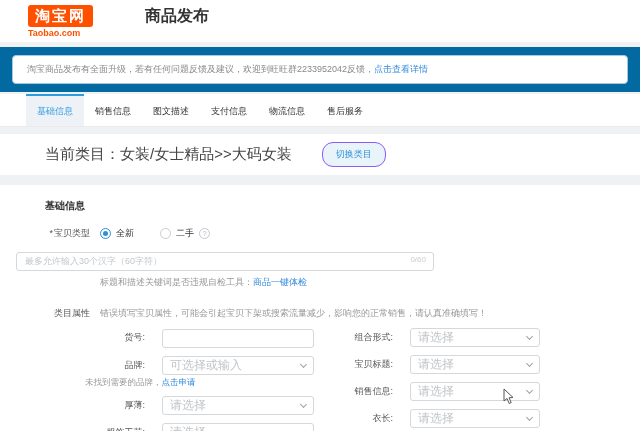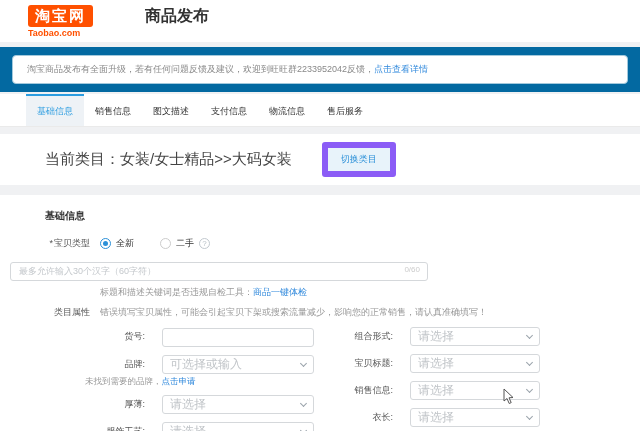--- a/index.html
+++ b/index.html
@@ -24,46 +24,46 @@
   .link { color: #3089dc; text-decoration: none; cursor: pointer; }
   
   .tabs-wrap { background: #fff; margin-top: 2px; border-bottom: 1px solid #eaeaea;
                padding-left: 26px; display: flex; }
   .tab { font-size: 9px; color: #333; padding: 9px 11px 8px 11px; border-top: 2px solid transparent; cursor: pointer; }
   .tab.active { background: #eef2f6; color: #2b9ce0; border-top-color: #2b9ce0; }
   
   .catbar { background: #fff; margin-top: 7px; padding: 8px 12px 8px 45px; display: flex; align-items: center; }
   .catbar-label { font-size: 15px; color: #444; }
   .switch-btn { margin-left: 30px; font-size: 9px; color: #2b90d8; background: #e8f3fa;
-                border: 6px solid #8b5cf6; border-radius: 3px; padding: 5px 13px; cursor: pointer; }
+                border: 1px solid #8b5cf6; border-radius: 11px; padding: 5px 13px; cursor: pointer; }
   
   .main { background: #fff; margin-top: 10px; padding-top: 14px; min-height: 290px; }
   .section-title { margin-left: 45px; font-size: 10px; font-weight: bold; color: #333; }
   .frow { display: flex; align-items: center; }
   .flabel { width: 90px; text-align: right; font-size: 9px; color: #555; flex-shrink: 0; }
   .req { margin-right: 1px; color: #555; }
   .row-type { margin-top: 14px; }
   .radio-group { display: flex; align-items: center; margin-left: 10px; }
   .radio { width: 11px; height: 11px; border-radius: 50%; border: 1px solid #2b90d8;
            position: relative; flex-shrink: 0; cursor: pointer; background: #fff; }
   .radio.on::after { content: ""; position: absolute; inset: 2px; background: #2b90d8; border-radius: 50%; }
   .radio.off { border-color: #ccc; }
   .radio-label { font-size: 9px; color: #333; margin-left: 5px; }
   .opt-gap { width: 26px; }
   .q-icon { width: 11px; height: 11px; border-radius: 50%; border: 1px solid #c2c9cf; color: #b8c0c7;
             font-size: 8px; line-height: 9px; text-align: center; margin-left: 5px; cursor: pointer; }
   .row-title { margin-top: 10px; }
-  .title-field { position: relative; margin-left: 10px; width: 418px; }
+  .title-field { position: relative; margin-left: 16px; width: 418px; }
   input.txt { width: 100%; height: 19px; border: 1px solid #d5d8db; border-radius: 3px;
               font-size: 9px; padding: 0 36px 0 8px; color: #333; outline: none;
               font-family: "Liberation Sans", "DejaVu Sans", sans-serif; }
   input.txt::placeholder { color: #c4c8cc; }
   .counter { position: absolute; right: 8px; top: 5px; font-size: 8px; color: #ccc; }
   .title-hint { margin-left: 100px; margin-top: 5px; font-size: 9px; color: #999; }
-  .row-attrs { margin-top: 7px; }
+  .row-attrs { margin-top: 18px; }
   .warning { margin-left: 10px; font-size: 9px; color: #999; }
   
   .grid { display: flex; align-items: flex-start; margin-top: 8px; }
   .arow { display: flex; align-items: center; margin-bottom: 8px; gap: 12px; }
   .alabel { text-align: right; font-size: 9px; color: #555; padding-right: 5px; flex-shrink: 0; }
   .col-l .alabel { width: 150px; }
   .col-l .afield { width: 152px; }
   .col-r .alabel { width: 84px; }
   .col-r .afield { width: 130px; }
   .afield input.plain { width: 100%; height: 19px; border: 1px solid #d5d8db; border-radius: 3px;

